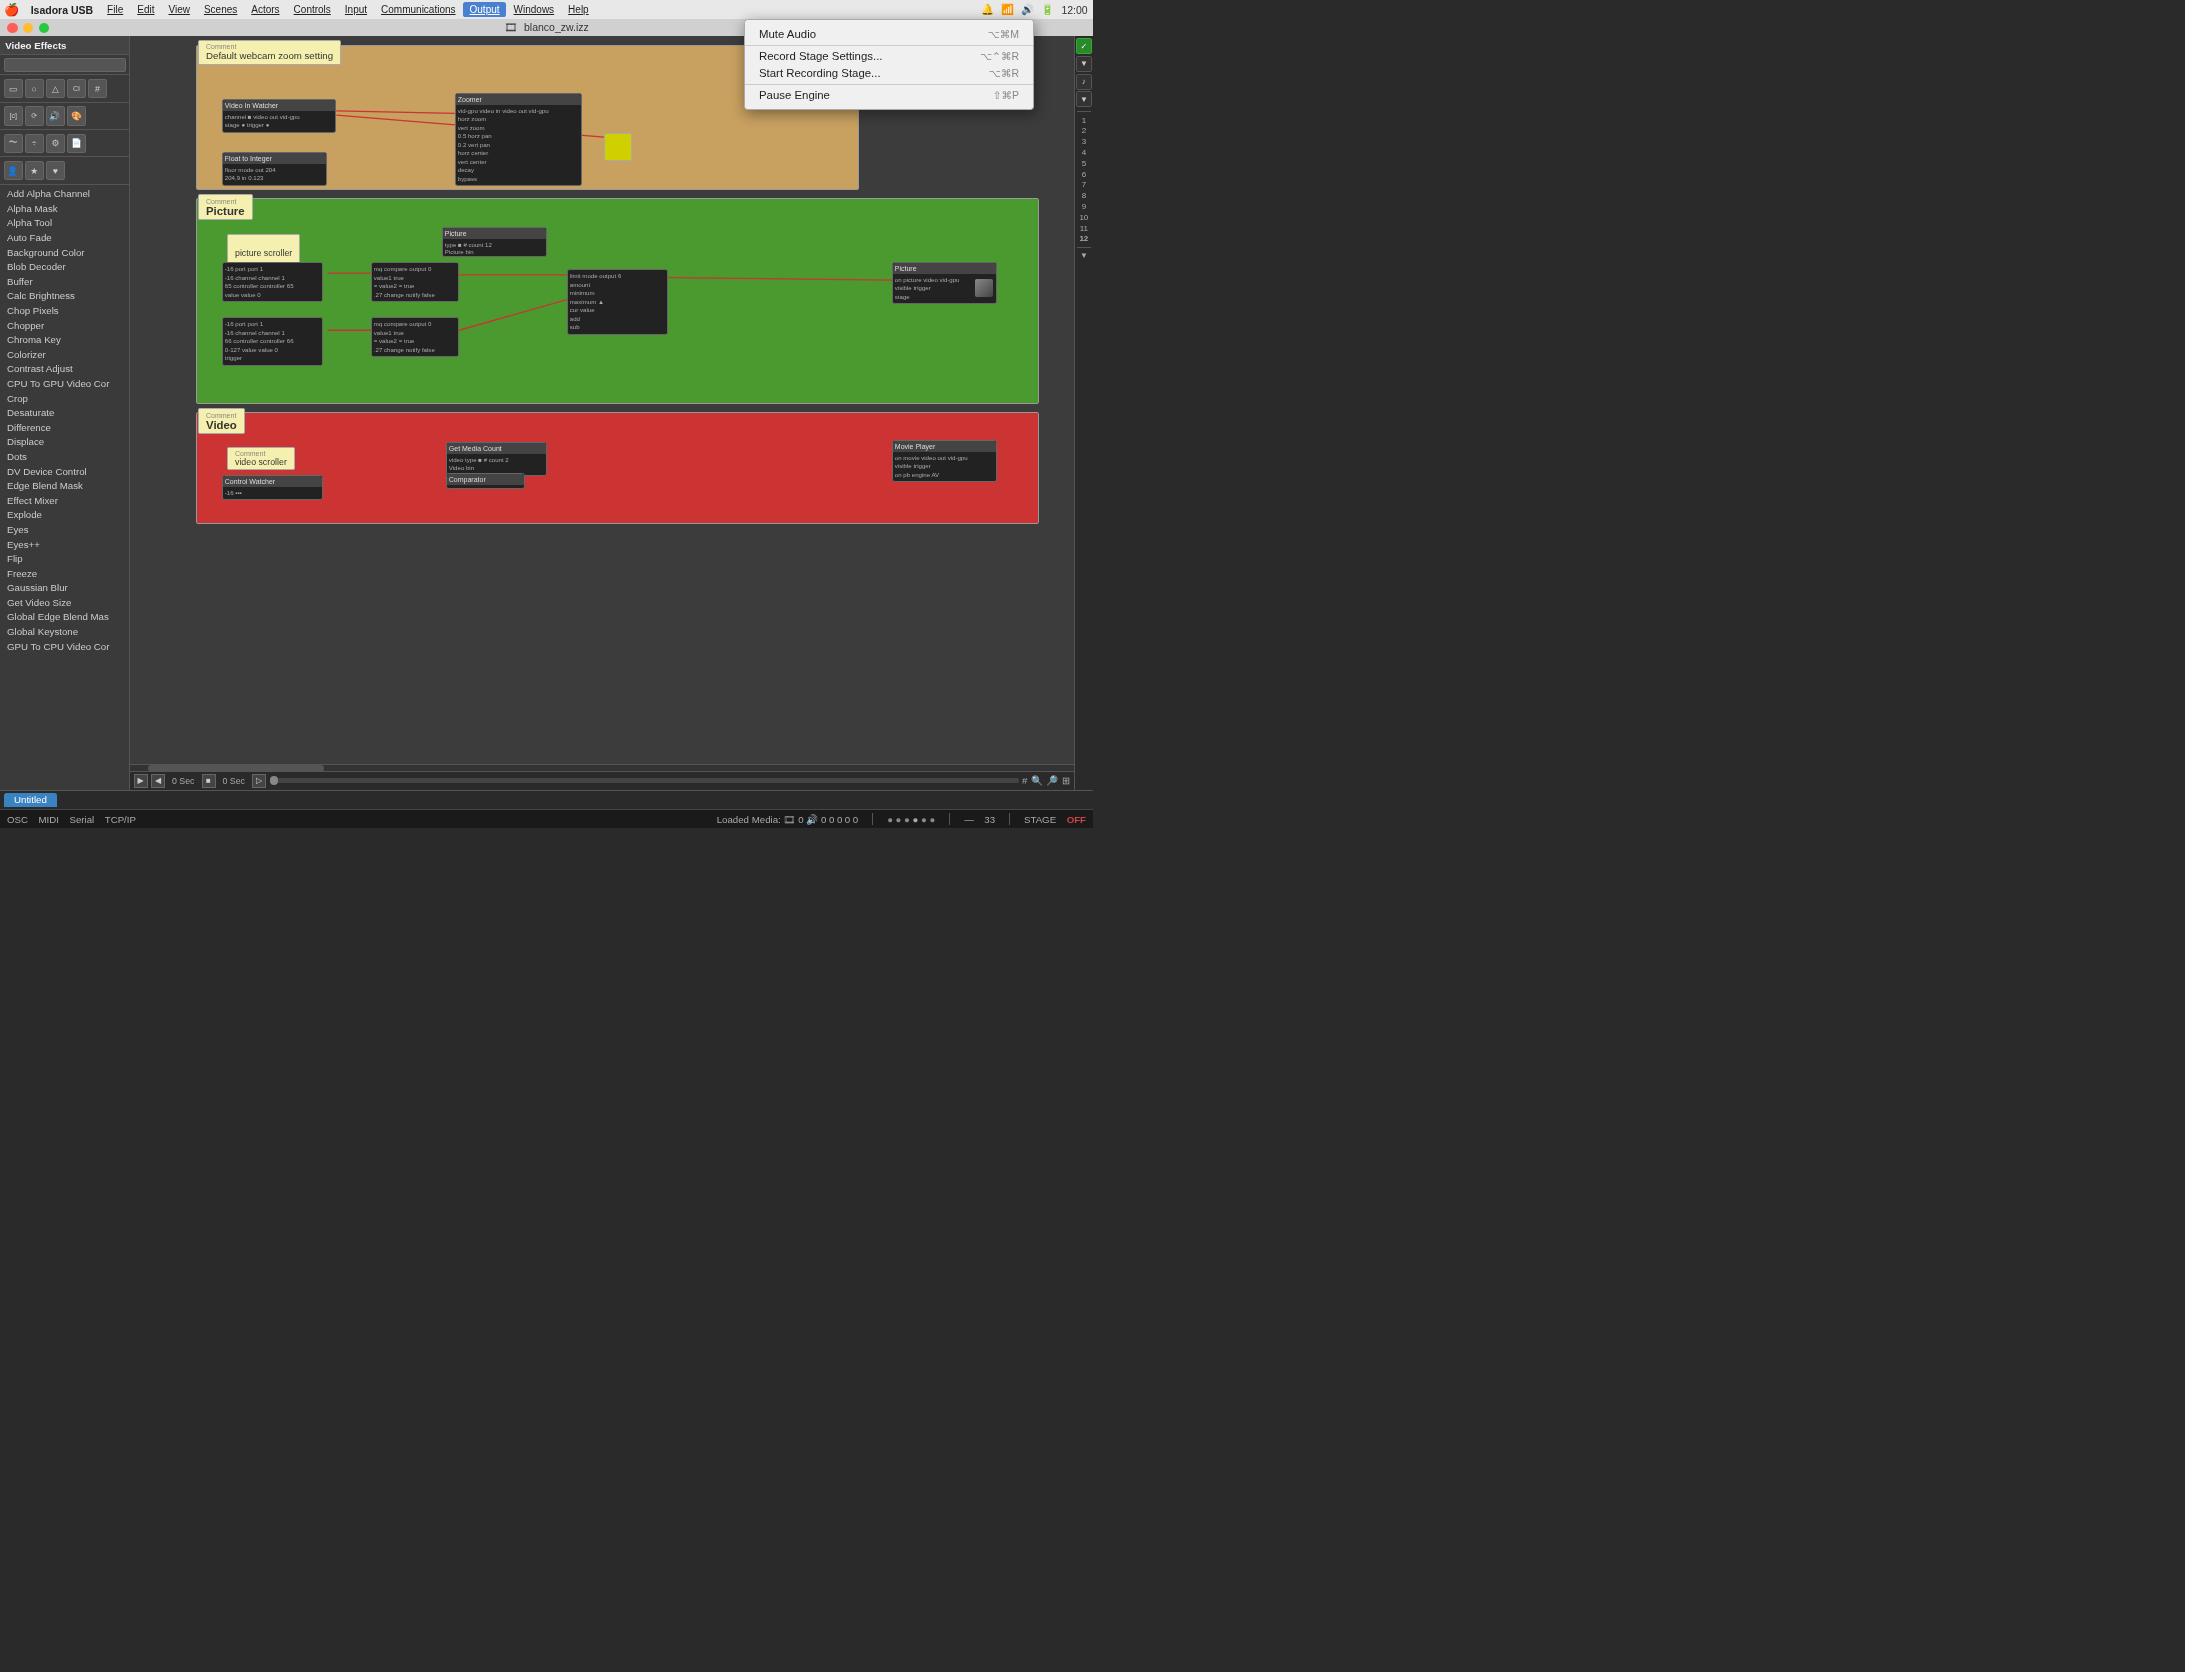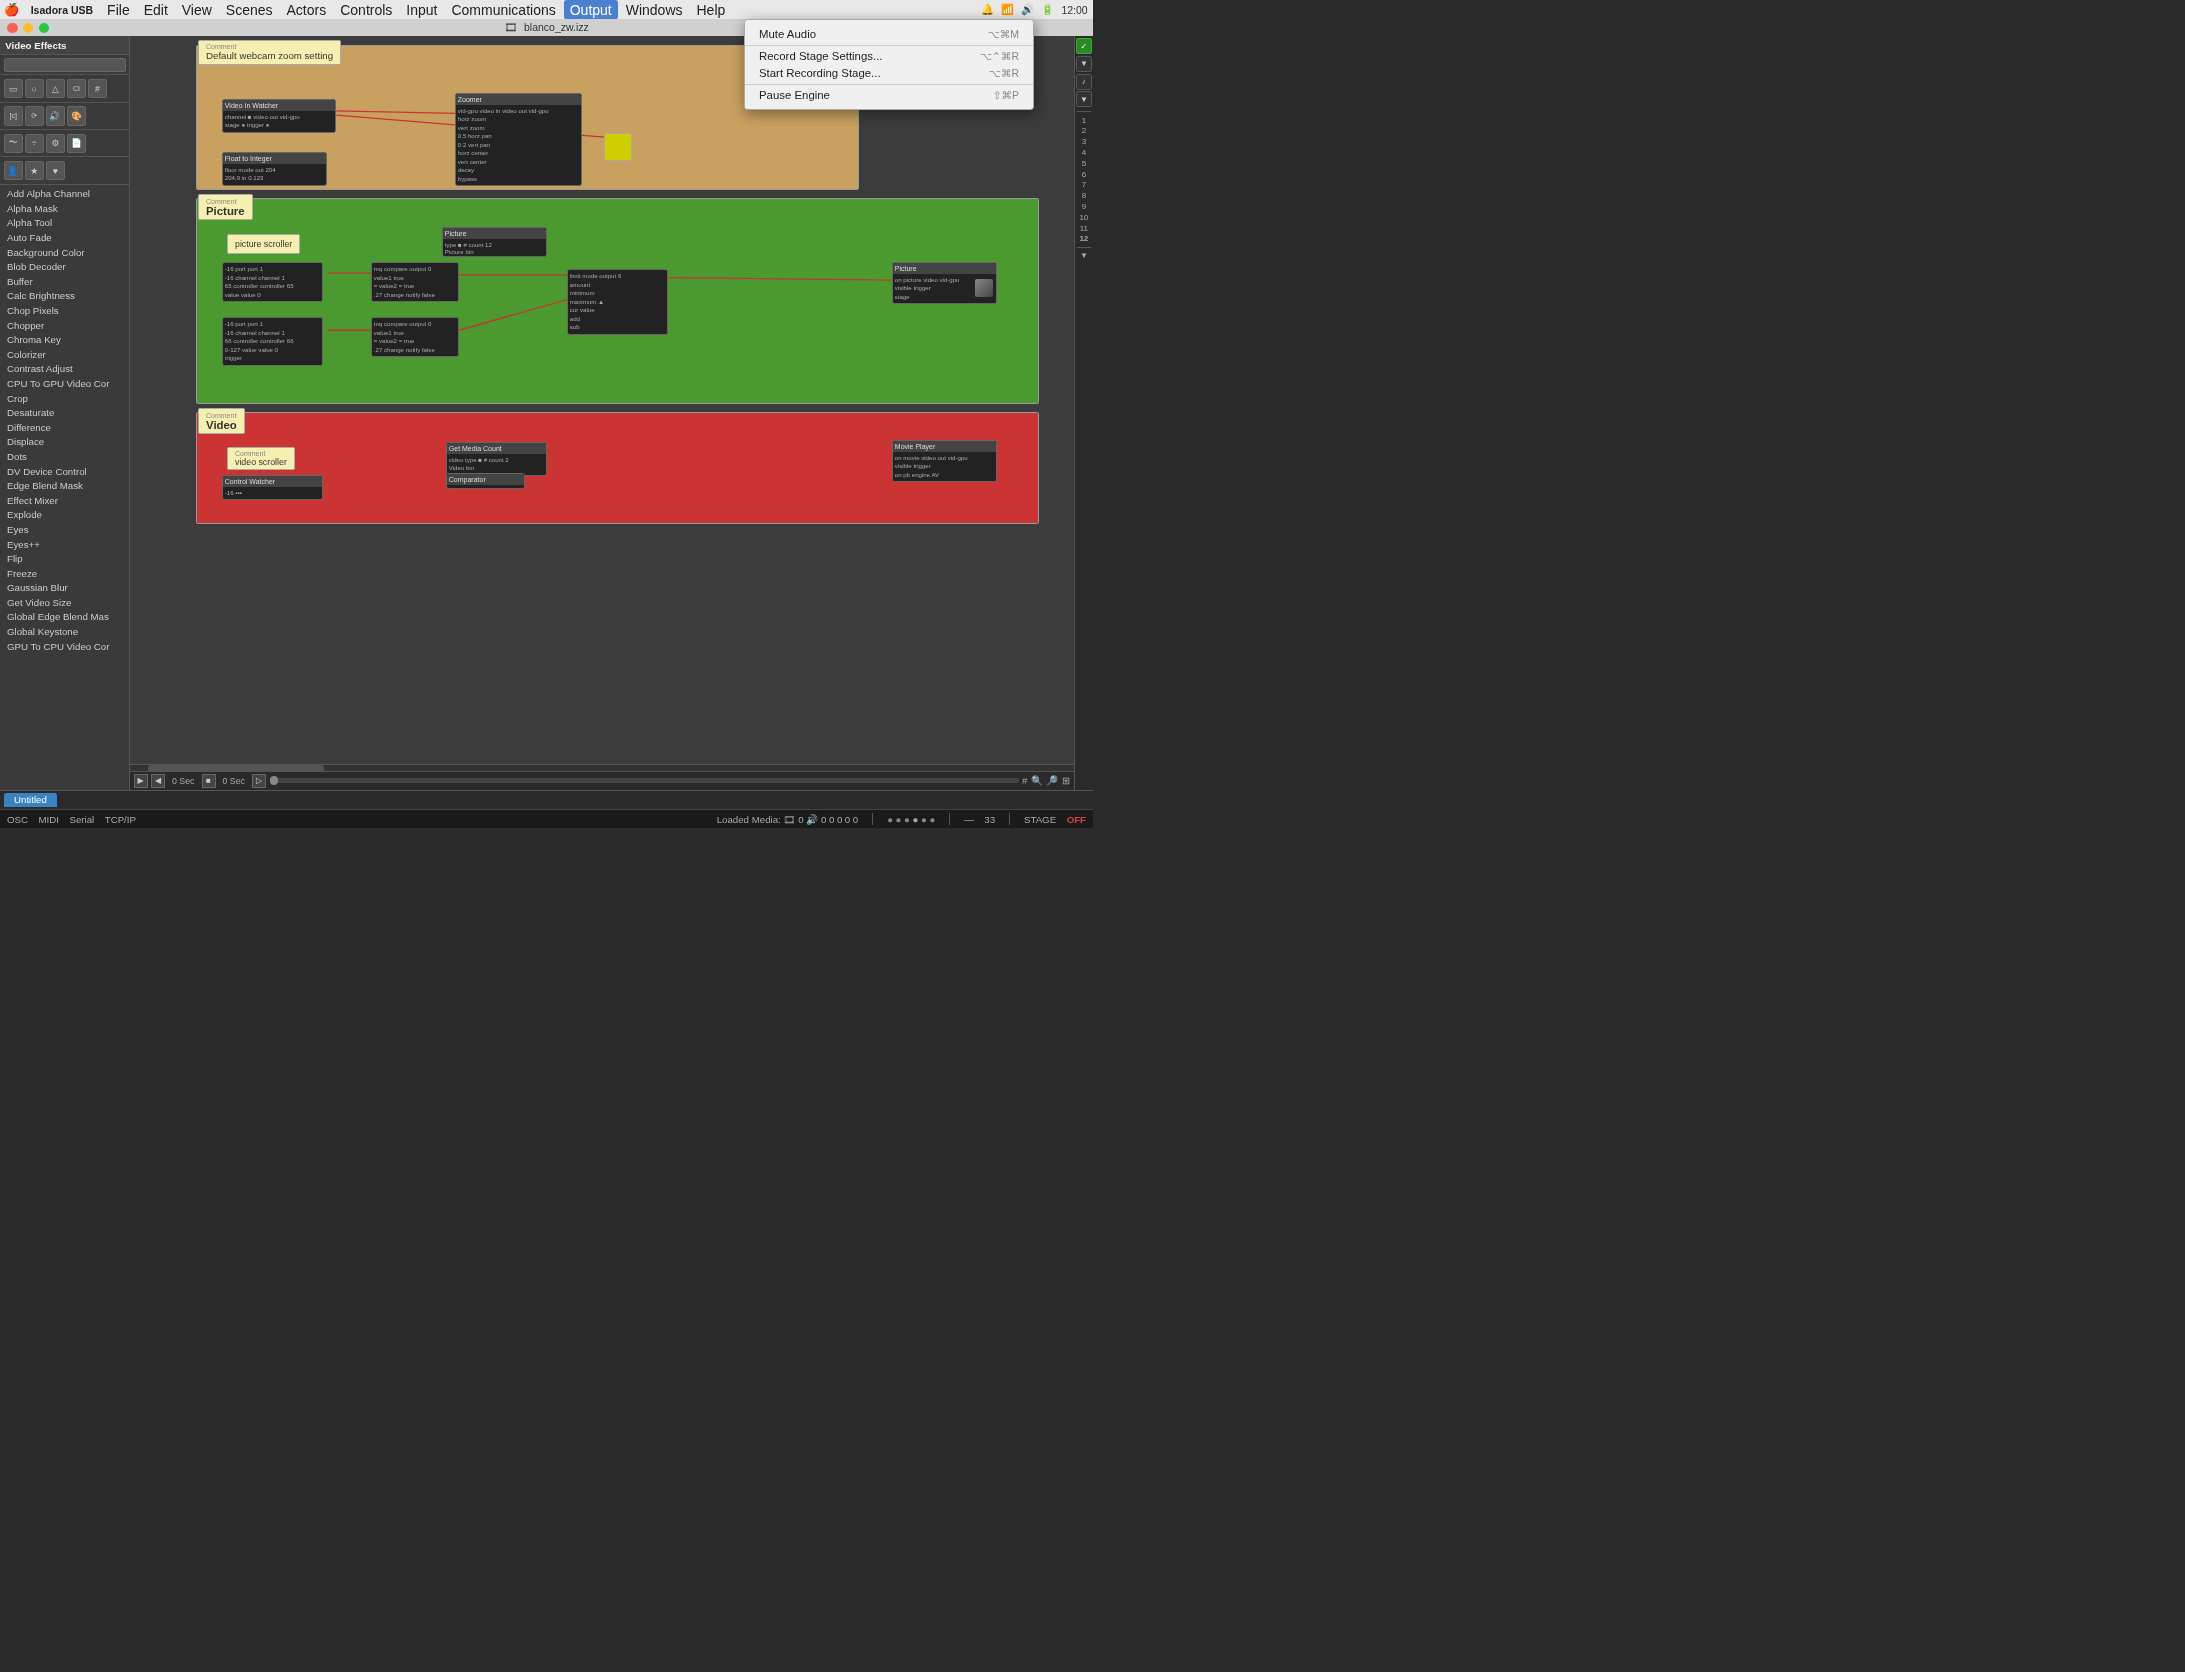--- a/index.html
+++ b/index.html
@@ -31,25 +31,26 @@
       height: 14px;
       display: flex;
       align-items: center;
       justify-content: center;
       font-size: 12.3px;
       color: #333;
       margin-right: 3.5px;
     }
     .menubar-item {
       padding: 1.8px 6.1px;
-      font-size: 14px;
+      font-size: 10px;
       color: #222;
       border-radius: 2.6px;
       cursor: pointer;
       white-space: nowrap;
+      text-decoration: underline;
     }
     .menubar-item.active { background: #555; color: white; }
     .menubar-app-name {
       font-weight: bold;
       font-size: 10.5px;
       color: #222;
       padding: 1.8px 6.1px;
     }
     .menubar-right {
       margin-left: auto;
@@ -510,21 +511,21 @@
 
       <div style="position:absolute; left:66px; top:162px; width:843px; height:206px; background:#4a9a30; border:0.9px solid #999; border-radius:1.8px;">
         <div style="position:absolute; top:1.8px; left:3.5px; font-size:8px; color:#ddd;">Background</div>
       </div>
 
       <div class="comment-box" style="position:absolute; left:68px; top:158px; z-index:6;">
         <span style="font-size:7px; color:#888; display:block;">Comment</span>
         <span style="font-size:11.4px; font-weight:bold;">Picture</span>
       </div>
 
-      <div style="position:absolute; left:97px; top:198px; background:#f5f0b0; border:0.9px solid #aaa; padding:4px 7px; font-size:8.8px; color:#333; border-radius:1.8px; z-index:6;">picture scroller</div>
+      <div style="position:absolute; left:97px; top:198px; background:#f5f0b0; border:0.9px solid #aaa; padding:13px 7px; font-size:8.8px; color:#333; border-radius:1.8px; z-index:6;">picture scroller</div>
 
       <div style="position:absolute; left:312px; top:191px; background:#222; border:0.9px solid #666; border-radius:2.6px; padding:1.8px; font-size:7px; color:#ccc; width:105px; z-index:6;">
         <div style="background:#444; margin:-1.8px; padding:1.8px; border-radius:2.6px 2.6px 0 0; margin-bottom:1.8px; font-size:7px; color:#ddd;">Picture</div>
         <div style="font-size:6.1px; color:#aaa;">type ■ # count 12<br>Picture bin</div>
       </div>
 
       <div style="position:absolute; left:92px; top:226px; background:#222; border:0.9px solid #666; border-radius:2.6px; padding:1.8px; font-size:6.1px; color:#ccc; width:101px; z-index:6;">
         <div style="font-size:6.1px; color:#aaa; line-height:1.4;">
           -16 port port 1<br>
           -16 channel channel 1<br>

